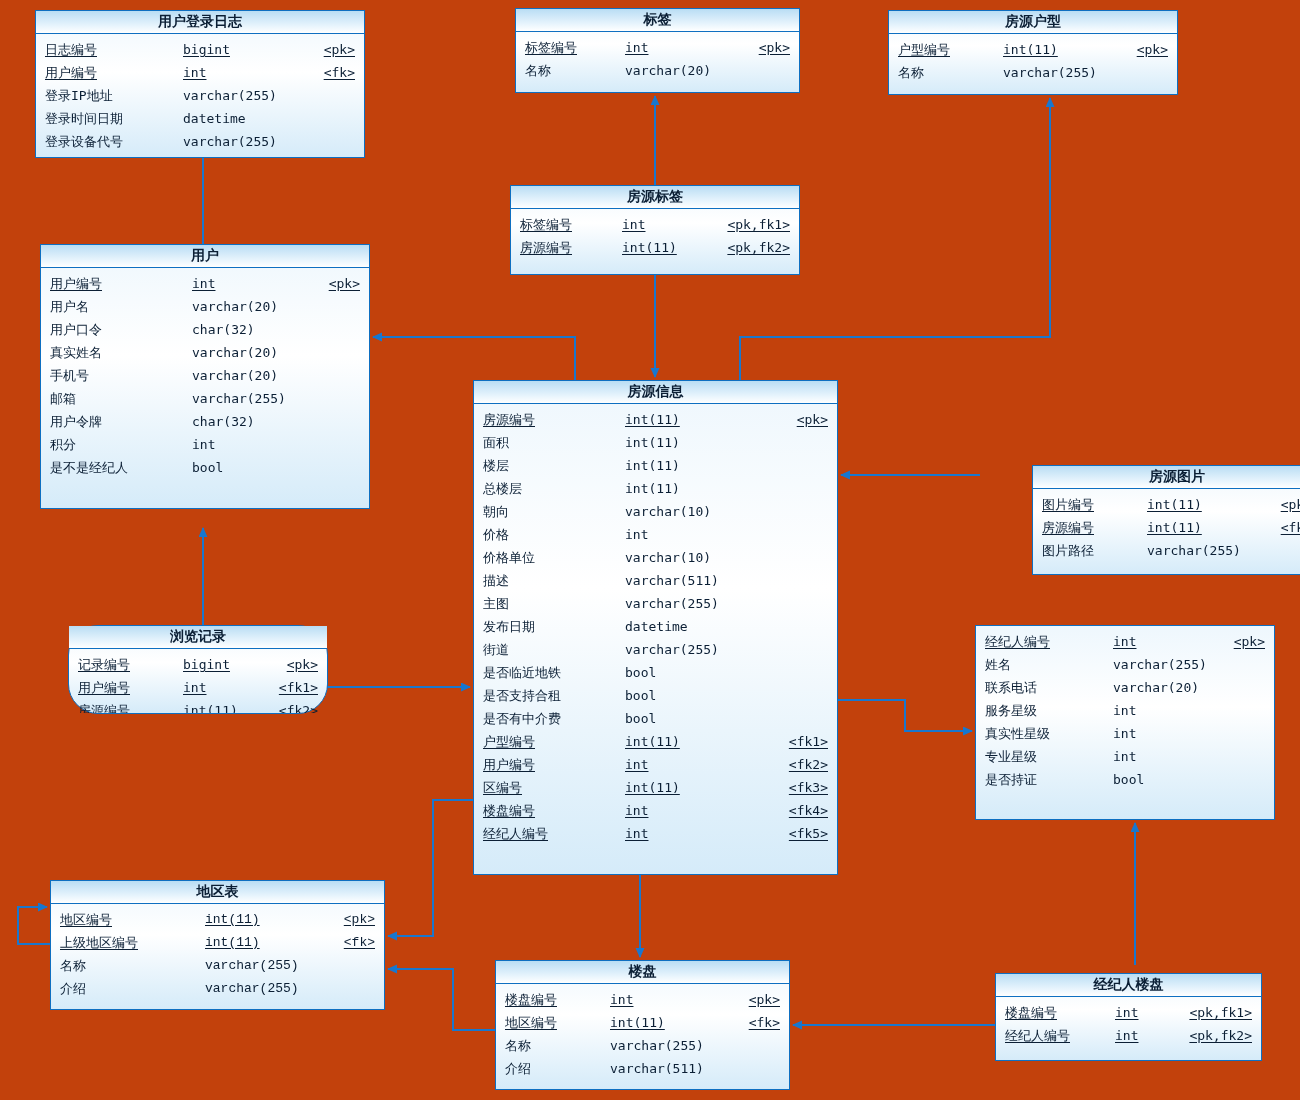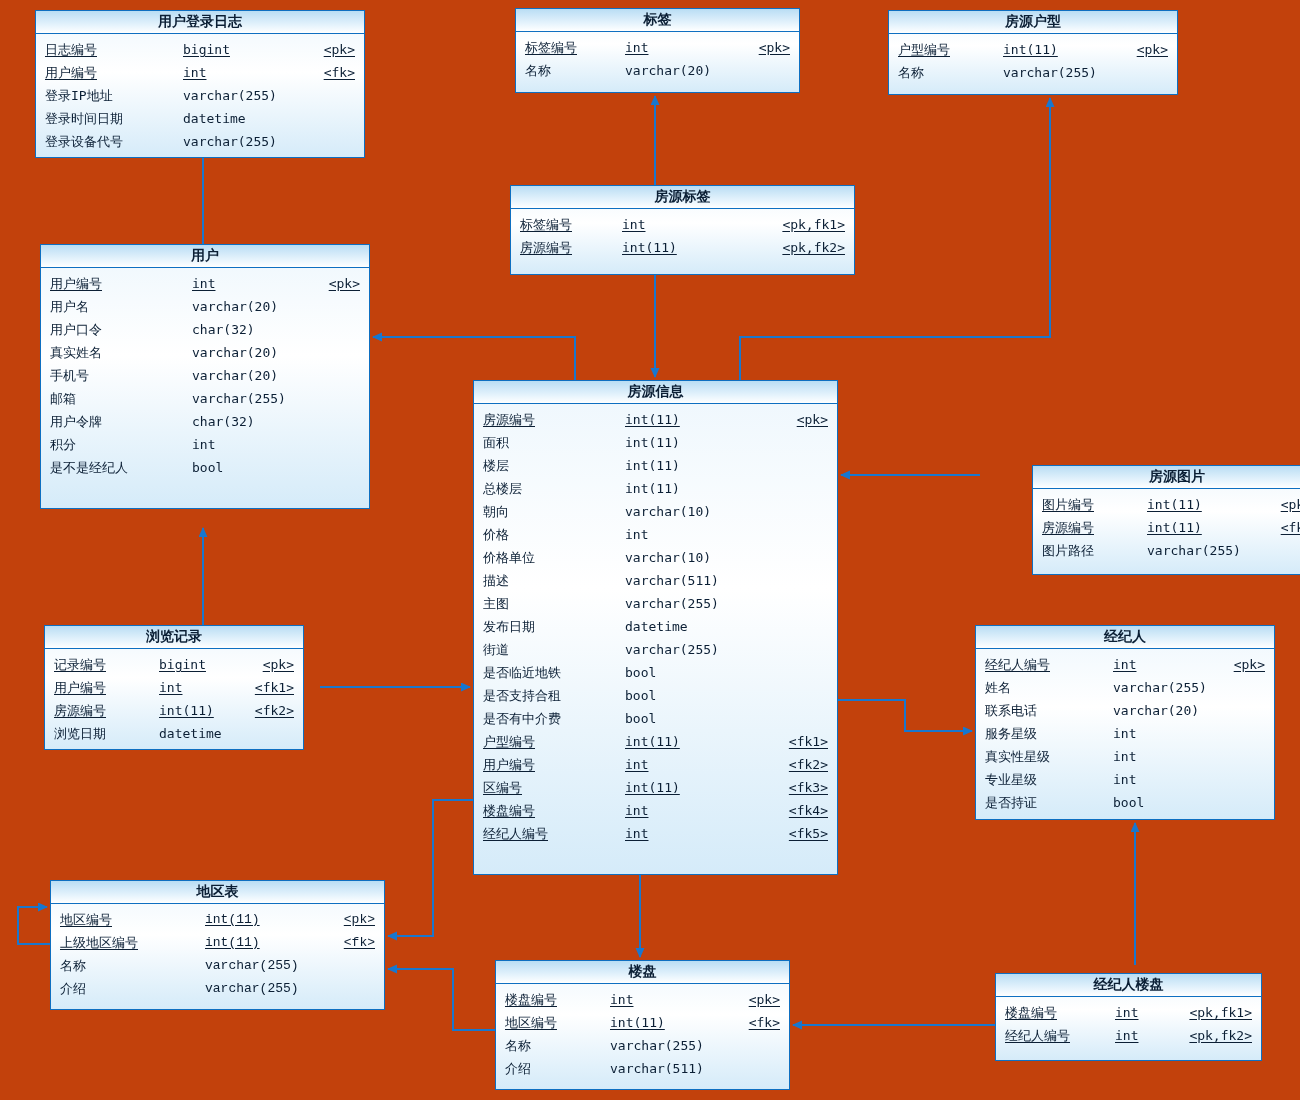--- a/index.html
+++ b/index.html
@@ -150,21 +150,21 @@
       <span class="c-type">int(11)</span>
       <span class="c-key">&lt;pk&gt;</span>
     </div>
         <div class="db-row">
       <span class="c-name">名称</span>
       <span class="c-type">varchar(255)</span>
       <span class="c-key"></span>
     </div>
       </div>
     </div>
-    <div class="db-table" style="left: 510px; top: 185px; width: 345px; height: 90px; --namecol: 102px;">
+    <div class="db-table" style="left: 510px; top: 185px; width: 290px; height: 90px; --namecol: 102px;">
       <div class="db-title">房源标签</div>
       <div class="db-body">
         <div class="db-row keyrow">
       <span class="c-name">标签编号</span>
       <span class="c-type">int</span>
       <span class="c-key">&lt;pk,fk1&gt;</span>
     </div>
         <div class="db-row keyrow">
       <span class="c-name">房源编号</span>
       <span class="c-type">int(11)</span>
@@ -336,21 +336,20 @@
       <span class="c-key">&lt;fk&gt;</span>
     </div>
         <div class="db-row">
       <span class="c-name">图片路径</span>
       <span class="c-type">varchar(255)</span>
       <span class="c-key"></span>
     </div>
       </div>
     </div>
     <div class="db-table" style="left: 975px; top: 625px; width: 300px; height: 195px; --namecol: 128px;">
-      <div class="db-title">经纪人</div>
       <div class="db-body">
         <div class="db-row keyrow">
       <span class="c-name">经纪人编号</span>
       <span class="c-type">int</span>
       <span class="c-key">&lt;pk&gt;</span>
     </div>
         <div class="db-row">
       <span class="c-name">姓名</span>
       <span class="c-type">varchar(255)</span>
       <span class="c-key"></span>
@@ -375,21 +374,21 @@
       <span class="c-type">int</span>
       <span class="c-key"></span>
     </div>
         <div class="db-row">
       <span class="c-name">是否持证</span>
       <span class="c-type">bool</span>
       <span class="c-key"></span>
     </div>
       </div>
     </div>
-    <div class="db-table" style="left: 44px; top: 625px; width: 260px; height: 125px; --namecol: 105px;">
+    <div class="db-table" style="left: 68px; top: 625px; width: 260px; height: 89px; border-radius: 30px; --namecol: 105px;">
       <div class="db-title">浏览记录</div>
       <div class="db-body">
         <div class="db-row keyrow">
       <span class="c-name">记录编号</span>
       <span class="c-type">bigint</span>
       <span class="c-key">&lt;pk&gt;</span>
     </div>
         <div class="db-row keyrow">
       <span class="c-name">用户编号</span>
       <span class="c-type">int</span>

